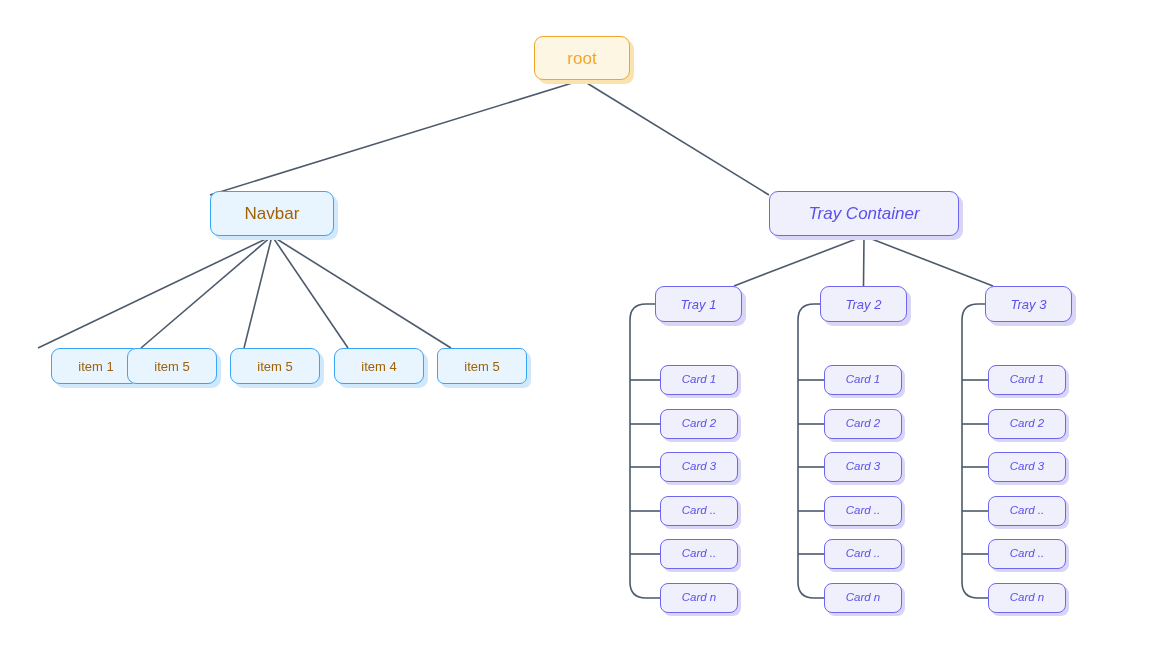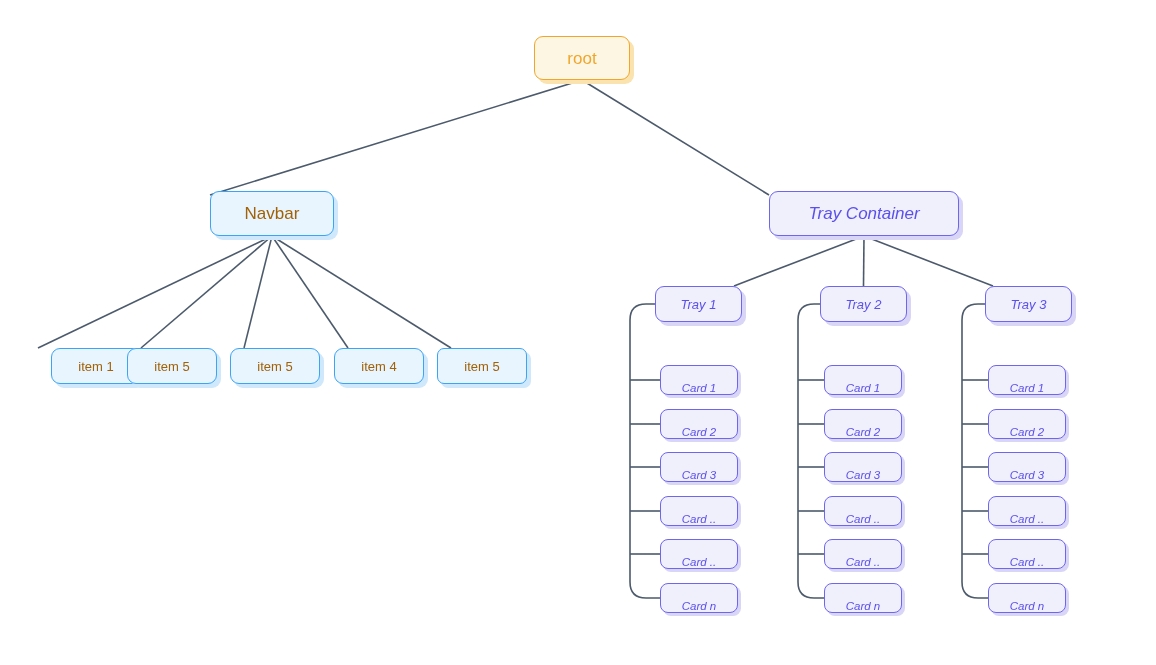--- a/index.html
+++ b/index.html
@@ -71,21 +71,20 @@
     color: #5b51ea;
     font-style: italic;
   }
   .n-purple.big .node-label { font-size: 17px; }
   .n-purple.mid .node-label { font-size: 13px; }
   .n-purple.card .node-label { font-size: 11.5px; }
   .n-purple.card {
     border-radius: 8px;
     border-width: 1.4px;
     box-shadow: 3px 3px 0 0 #d8d5f7;
-    align-items: flex-end;
   }
 </style>
 </head>
 <body>
 
 <div id="canvas">
 
   <svg id="edges" viewBox="0 0 1156 665" xmlns="http://www.w3.org/2000/svg">
       <line x1="582" y1="80" x2="210" y2="195" stroke="#4c5a6b" stroke-width="1.6"></line>
       <line x1="582" y1="80" x2="769" y2="195" stroke="#4c5a6b" stroke-width="1.6"></line>

